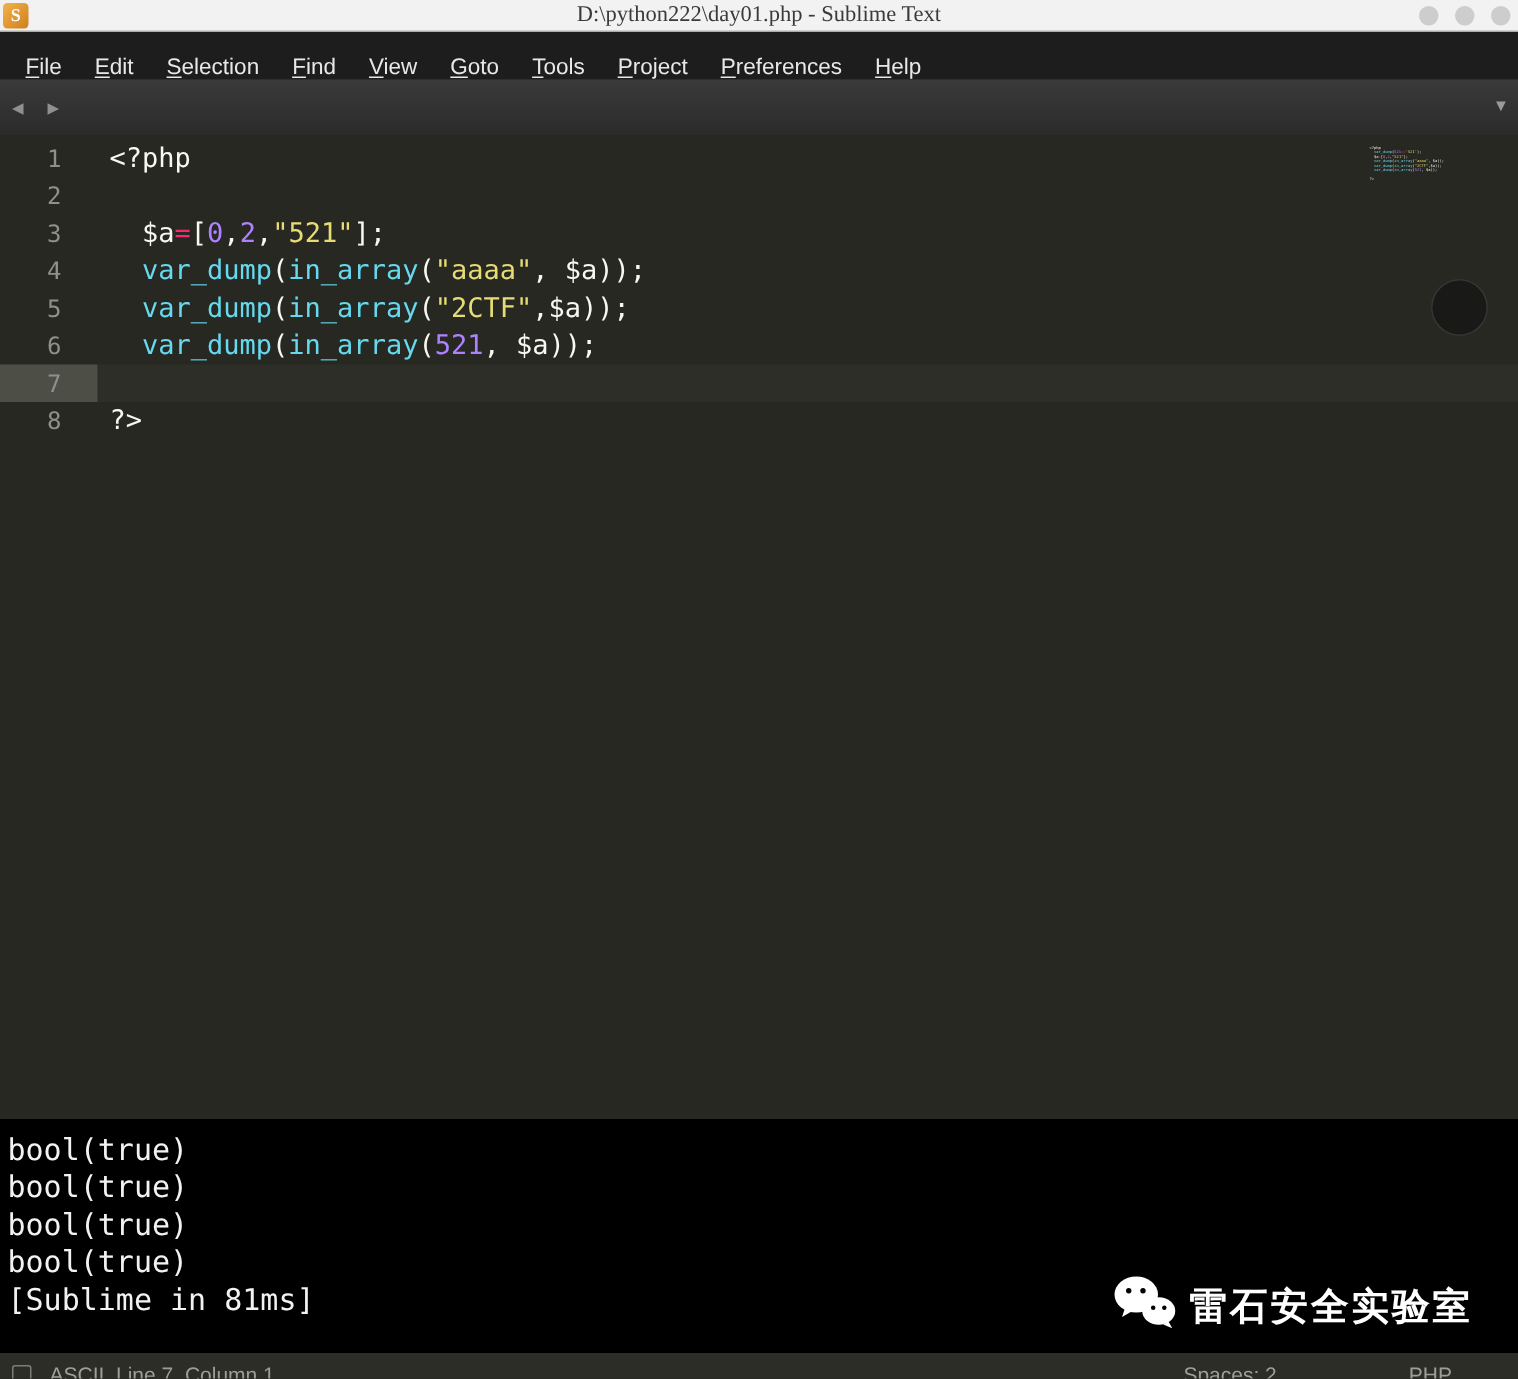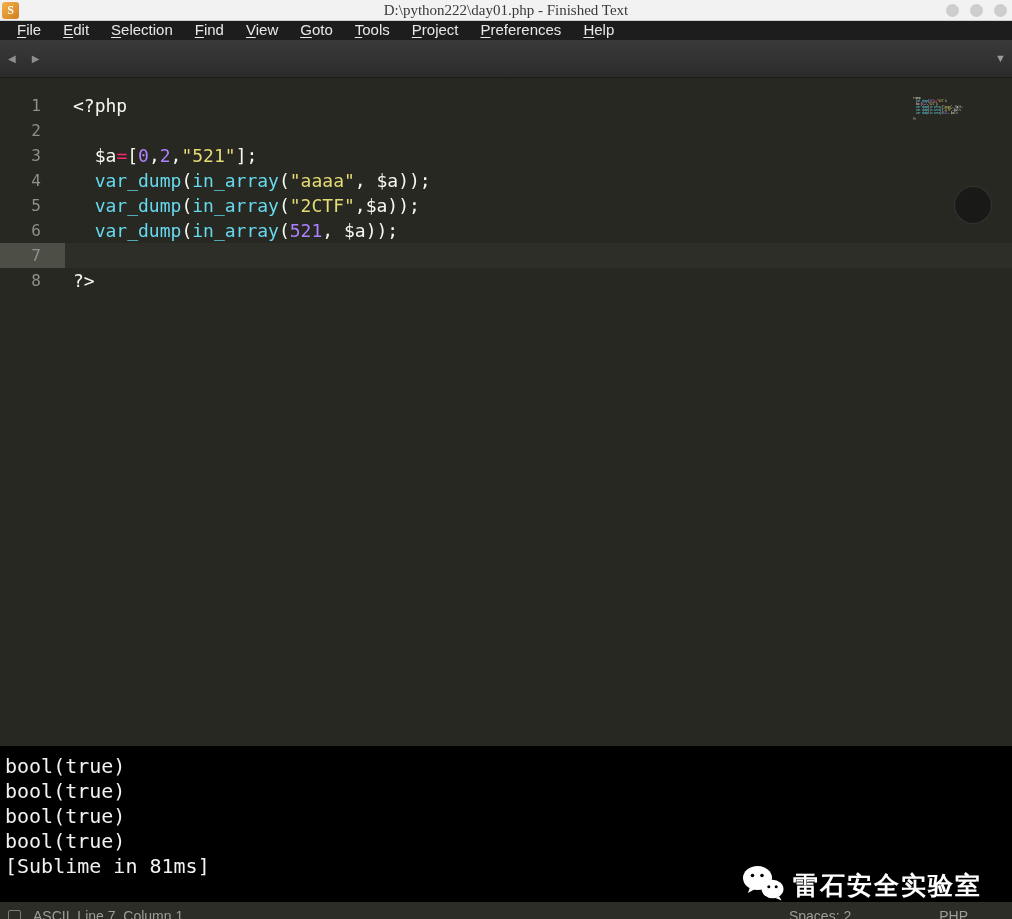--- a/index.html
+++ b/index.html
@@ -11,21 +11,21 @@
               display:flex; align-items:center; position:relative; }
   .app-icon { width:17px; height:17px; margin-left:2px; border-radius:3px;
               background:linear-gradient(135deg,#f3b24a,#d07f1f); color:#fff;
               font:bold 12px/17px "Liberation Serif", serif; text-align:center; z-index:2; }
   .title { position:absolute; left:0; right:0; text-align:center;
            font:15px "Liberation Serif", serif; color:#3a3a3a; }
   .win-controls { margin-left:auto; display:flex; gap:11px; padding-right:5px; z-index:2; }
   .wc { width:13px; height:13px; border-radius:50%; background:#cdcdcd; display:inline-block; }
 
   
-  .menubar { height:19px; background:#1d1d1d; display:flex; align-items:flex-start; padding-left:6px; }
+  .menubar { height:32px; background:#1d1d1d; display:flex; align-items:flex-end; padding-left:6px; }
   .menu-item { padding:0 11px; color:#e8e8e8; font-size:15px; cursor:default; }
   .menu-item u { text-underline-offset:2px; }
 
   
   .tabbar { height:38px; background:linear-gradient(#3a3a3a,#2b2b2b); display:flex;
             align-items:center; position:relative; border-bottom:1px solid #1c1c1c; }
   .nav { color:#8f8f8f; font-size:10px; padding:0 8px; }
   .tab { margin-left:14px; height:38px; width:192px;
          background:linear-gradient(#414141,#323232);
          clip-path:polygon(14px 0, 178px 0, 192px 100%, 0 100%);
@@ -59,39 +59,39 @@
                     box-shadow:inset 0 0 0 1px rgba(130,130,130,.28); }
 
   
   .output { position:absolute; top:746px; left:0; width:100%; height:156px; background:#000;
             padding:8px 0 0 5px; font-family:"DejaVu Sans Mono", monospace;
             font-size:20px; color:#f2f2f2; }
   .out-line { height:25px; line-height:25px; white-space:pre; }
 
   
   .watermark { position:absolute; top:850px; right:30px; display:flex; align-items:center;
-               gap:9px; color:#fff; z-index:5;margin-top:15px; }
+               gap:9px; color:#fff; z-index:5; }
   .wm-text { font-size:25px; font-weight:bold; font-family:"DejaVu Sans", sans-serif;
              letter-spacing:2px; }
 
   
   .statusbar { position:absolute; top:902px; left:0; width:100%; height:28px;
                background:#2c2d27; display:flex; align-items:center;
                padding:0 44px 0 8px; color:#9d9e98; font-size:14px; }
   .sb-icon { width:13px; height:13px; border:1px solid #7d7d78; border-radius:2px;
              margin-right:12px; flex:none; }
   .sb-spaces { margin-left:auto; }
   .sb-syntax { margin-left:88px; }
 </style>
 </head>
 <body>
 
 <div class="titlebar">
   <div class="app-icon">S</div>
-  <div class="title">D:\python222\day01.php - Finished Text</div>
+  <div class="title">D:\python222\day01.php - Sublime Text</div>
   <div class="win-controls">
     <span class="wc"></span>
     <span class="wc"></span>
     <span class="wc"></span>
   </div>
 </div>
 
 <div class="menubar" id="menubar">
     <div class="menu-item"><u>F</u>ile</div>
     <div class="menu-item"><u>E</u>dit</div>

